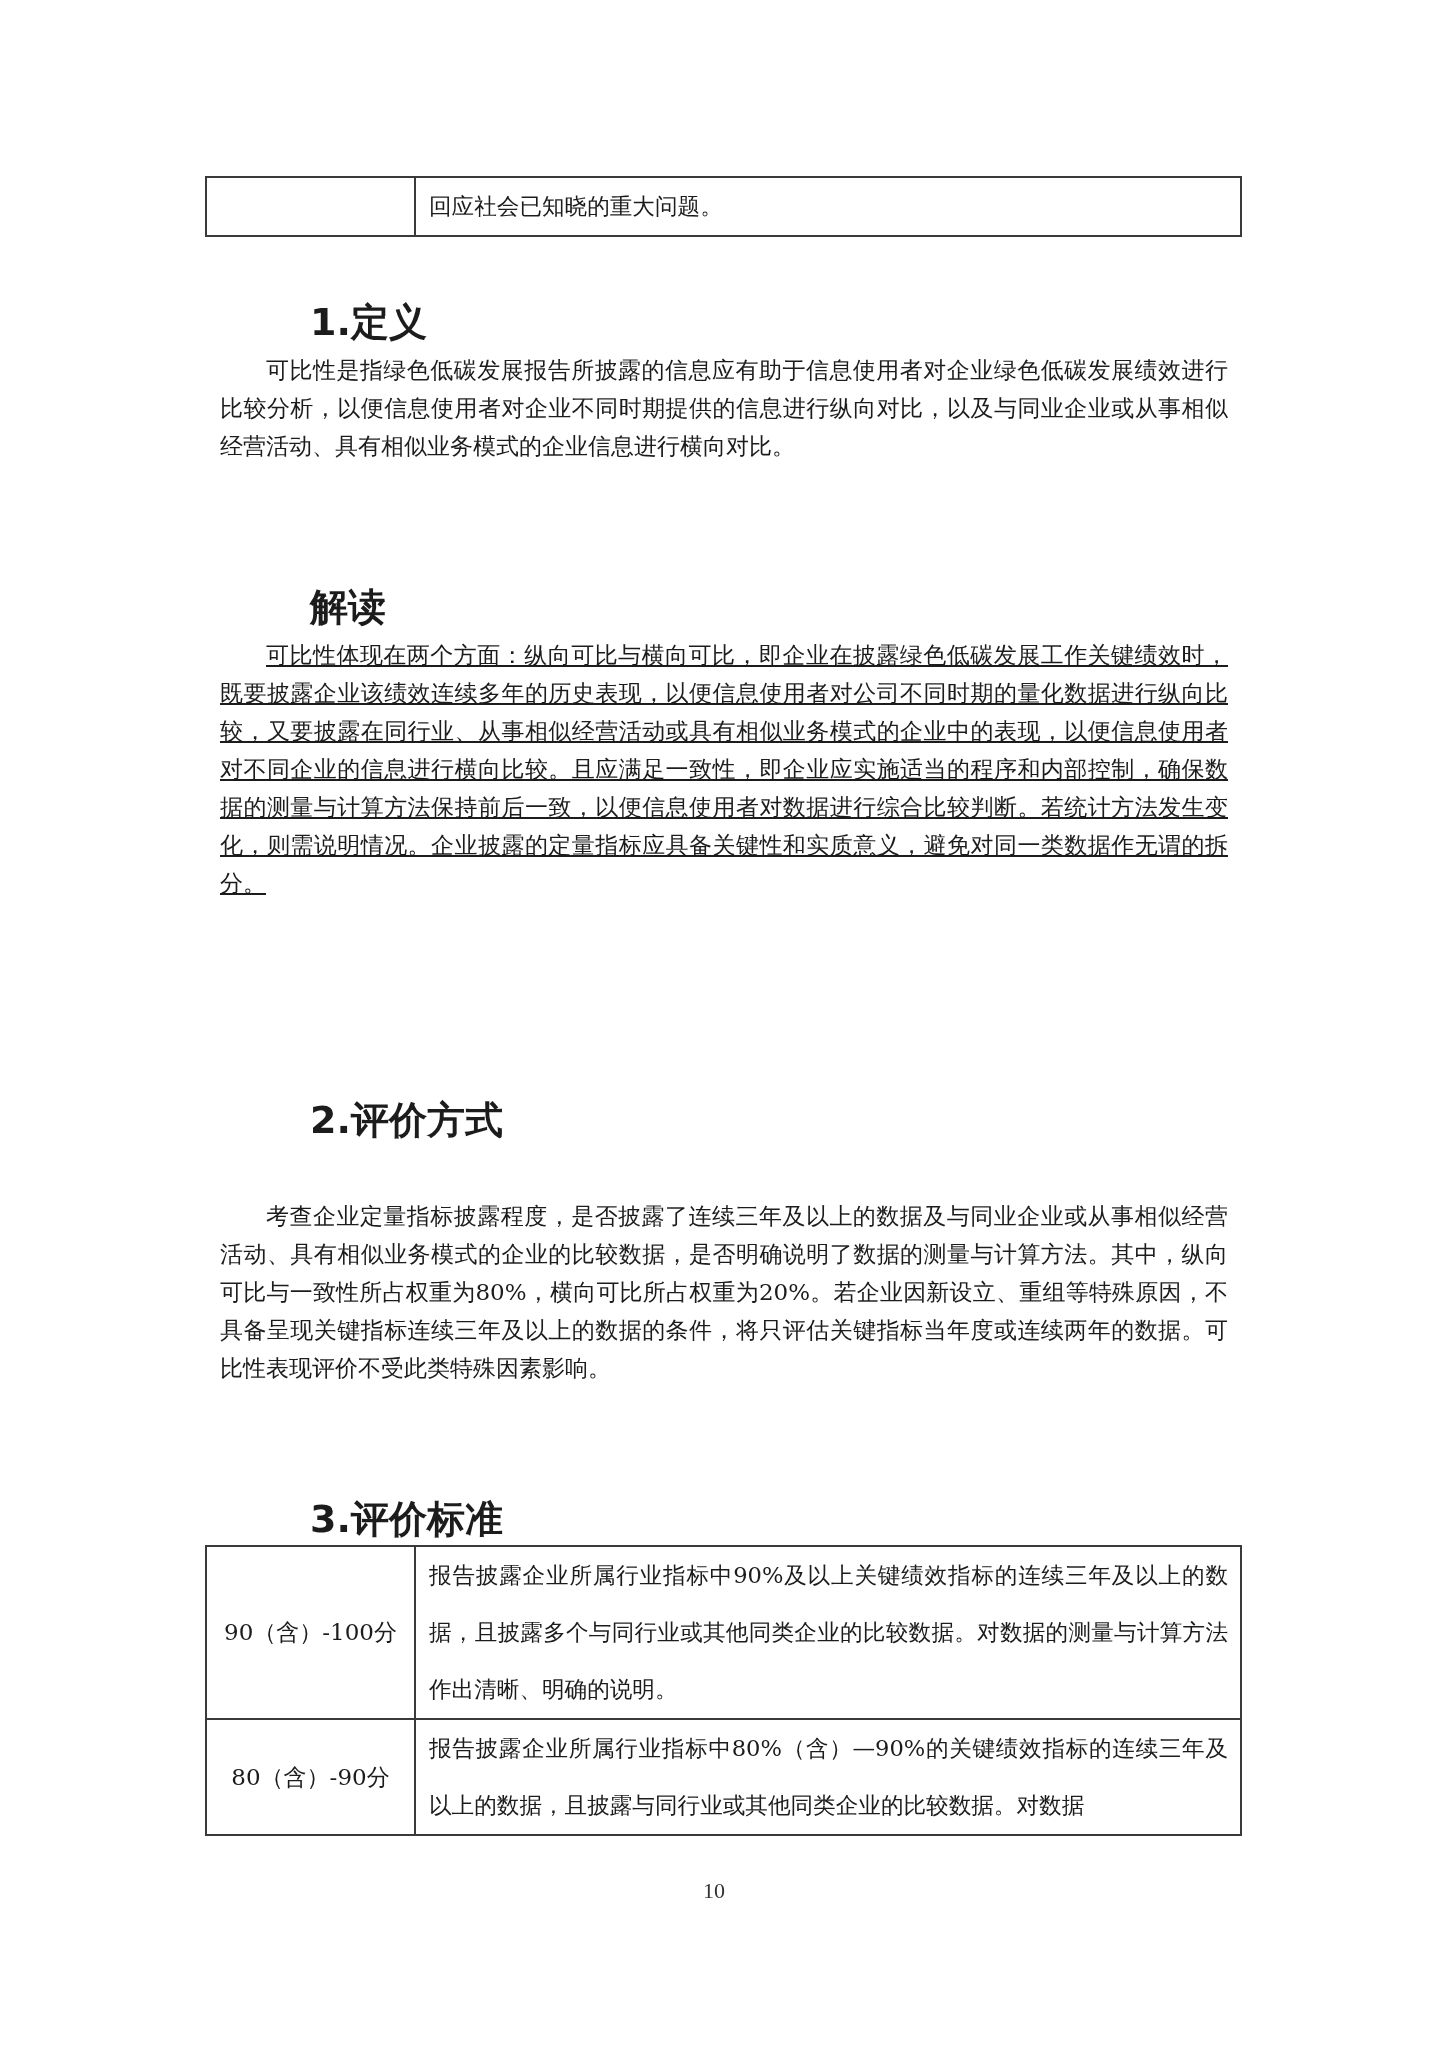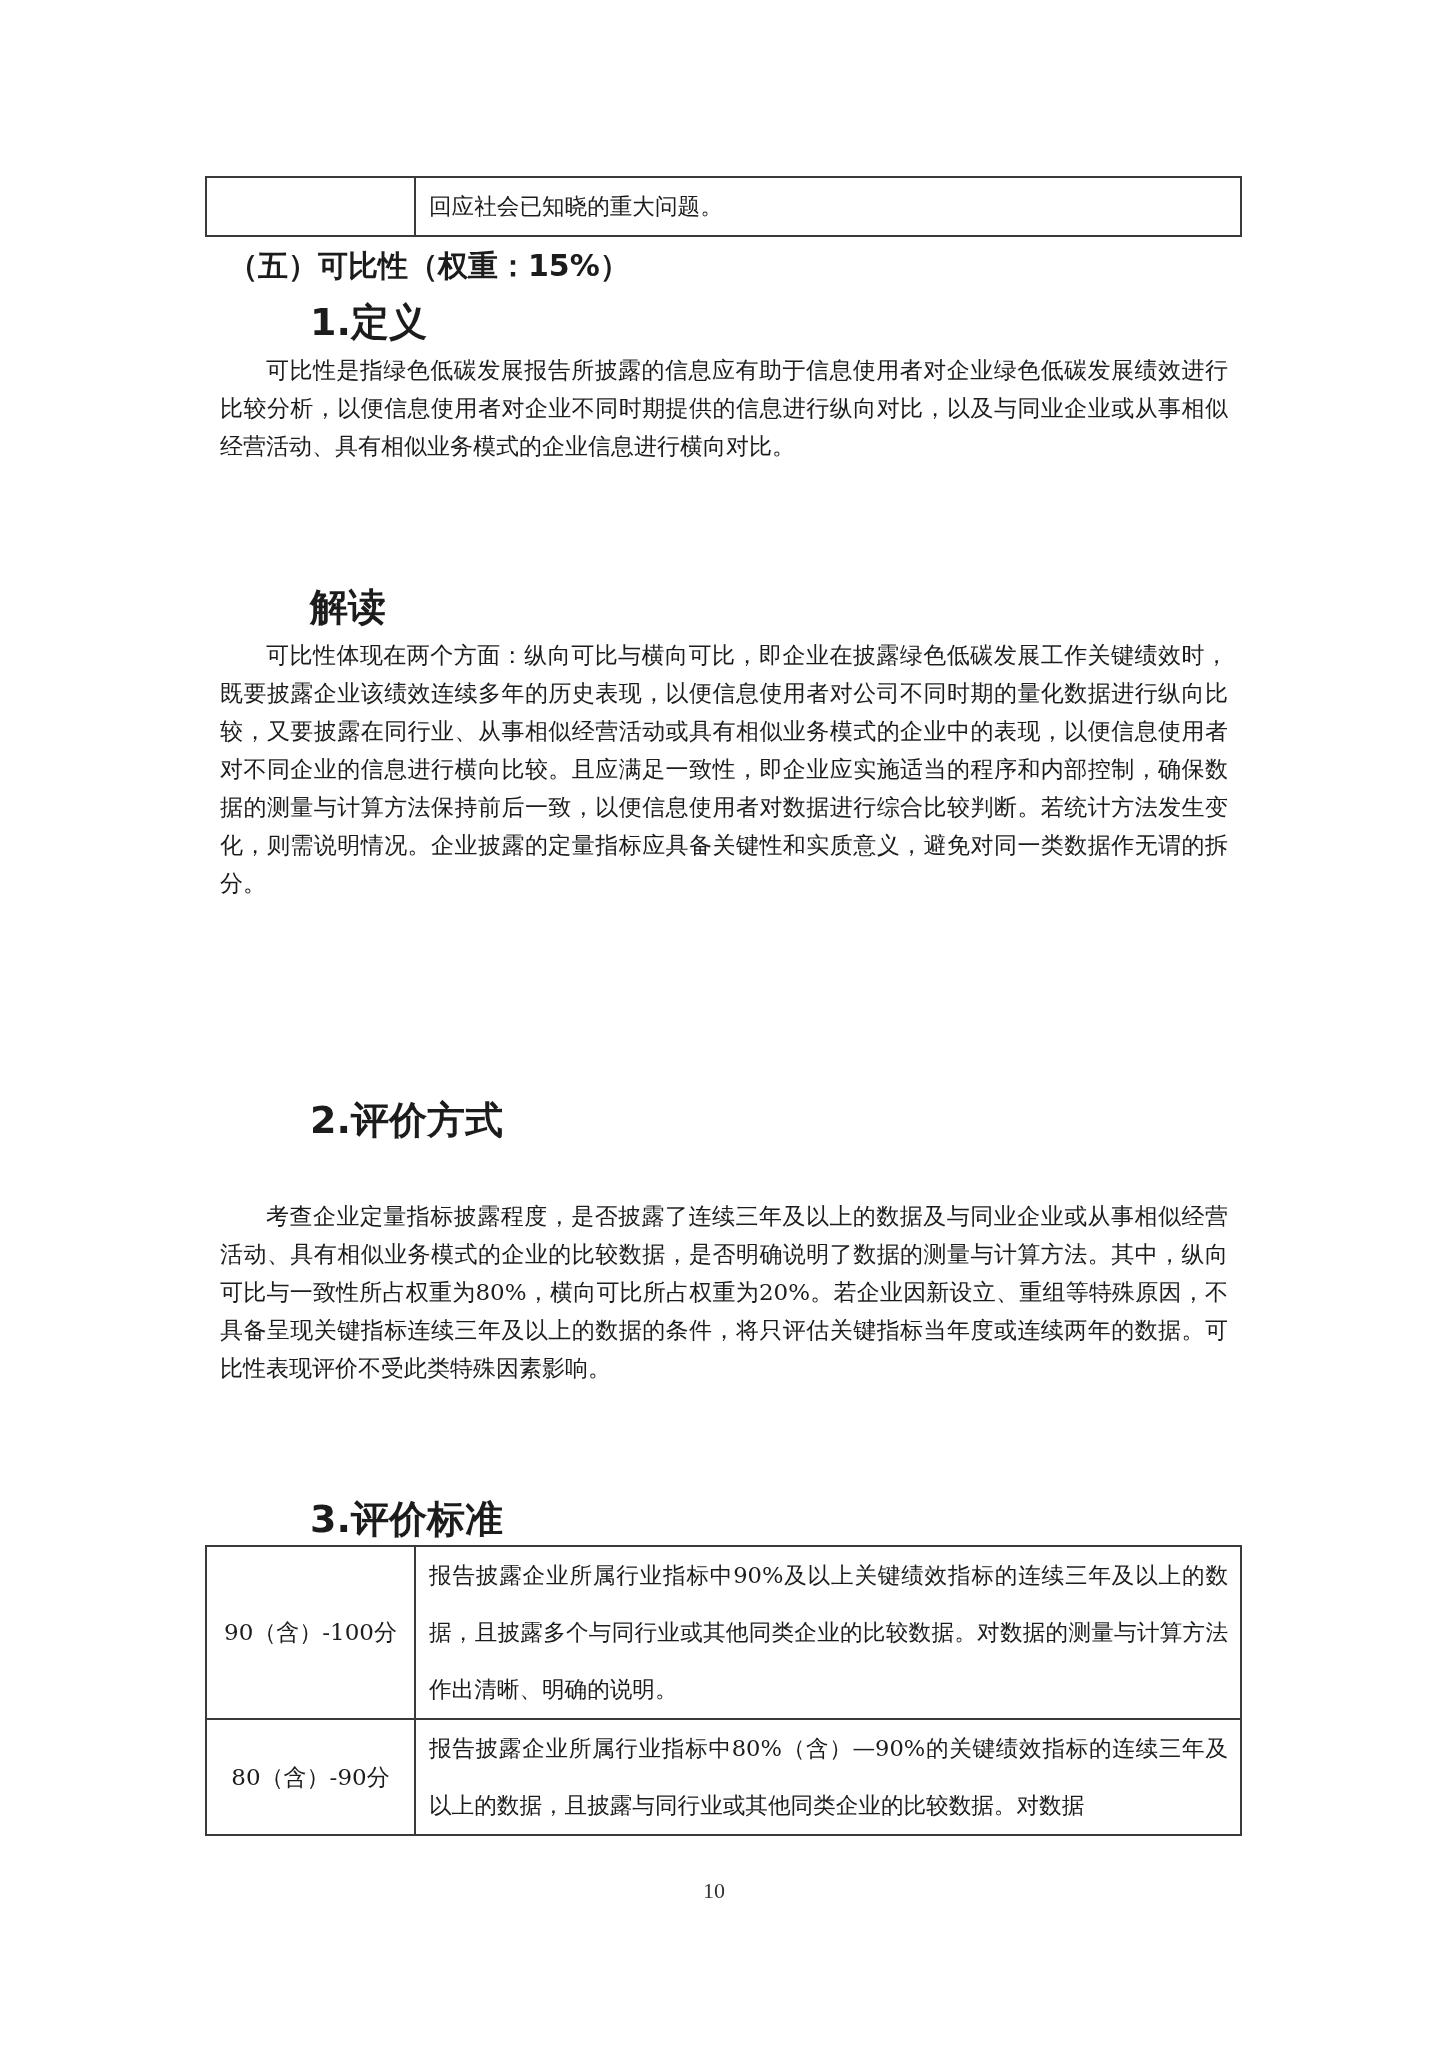--- a/index.html
+++ b/index.html
@@ -30,31 +30,30 @@
 
   <table class="grid" id="table-top">
     <tbody>
         <tr>
       <td class="score"></td>
       <td class="desc">回应社会已知晓的重大问题。</td>
     </tr>
   </tbody>
     </table>
 
-  <div class="h-section" style="top:237px;">（五）可比性（权重：15%）</div>
 
   <div class="h-sub" style="top:294px;">1.定义</div>
 
   <div class="para" style="top:351px;">
     <p>可比性是指绿色低碳发展报告所披露的信息应有助于信息使用者对企业绿色低碳发展绩效进行比较分析，以便信息使用者对企业不同时期提供的信息进行纵向对比，以及与同业企业或从事相似经营活动、具有相似业务模式的企业信息进行横向对比。</p>
   </div>
 
   <div class="h-sub" style="top:579px;">解读</div>
 
-  <div class="para" style="top:636px;">
+  <div class="para" style="top:636px;text-decoration:underline;">
     <p>可比性体现在两个方面：纵向可比与横向可比，即企业在披露绿色低碳发展工作关键绩效时，既要披露企业该绩效连续多年的历史表现，以便信息使用者对公司不同时期的量化数据进行纵向比较，又要披露在同行业、从事相似经营活动或具有相似业务模式的企业中的表现，以便信息使用者对不同企业的信息进行横向比较。且应满足一致性，即企业应实施适当的程序和内部控制，确保数据的测量与计算方法保持前后一致，以便信息使用者对数据进行综合比较判断。若统计方法发生变化，则需说明情况。企业披露的定量指标应具备关键性和实质意义，避免对同一类数据作无谓的拆分。</p>
   </div>
 
   <div class="h-sub" style="top:1092px;">2.评价方式</div>
 
   <div class="para" style="top:1197px;">
     <p>考查企业定量指标披露程度，是否披露了连续三年及以上的数据及与同业企业或从事相似经营活动、具有相似业务模式的企业的比较数据，是否明确说明了数据的测量与计算方法。其中，纵向可比与一致性所占权重为80%，横向可比所占权重为20%。若企业因新设立、重组等特殊原因，不具备呈现关键指标连续三年及以上的数据的条件，将只评估关键指标当年度或连续两年的数据。可比性表现评价不受此类特殊因素影响。</p>
   </div>
 
   <div class="h-sub" style="top:1491px;">3.评价标准</div>

